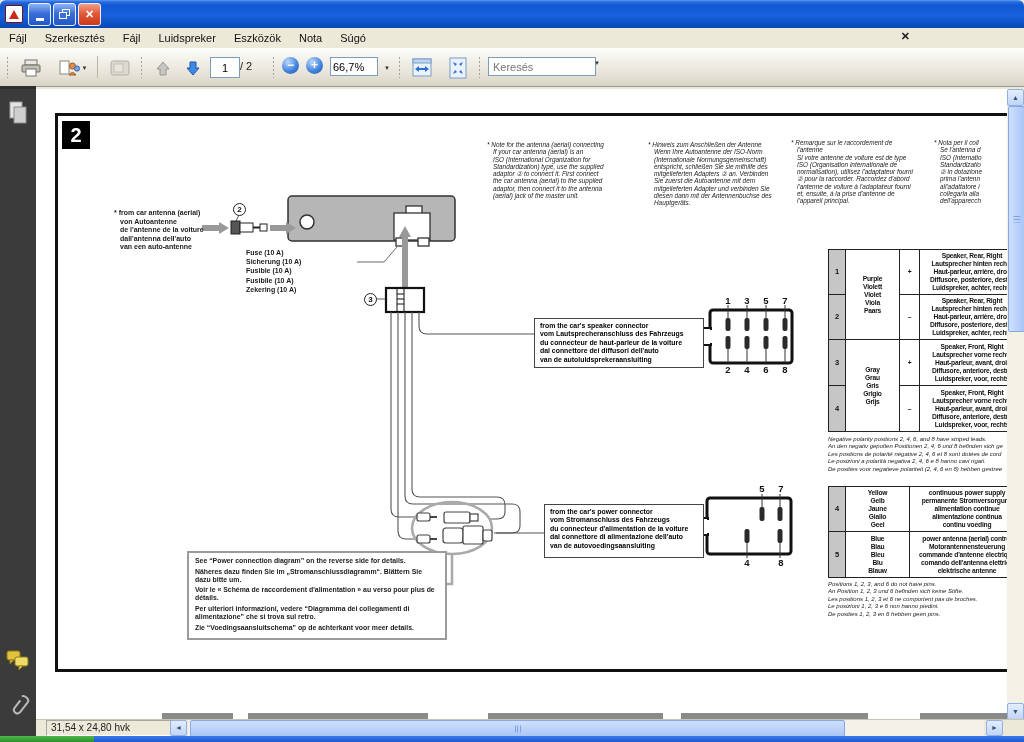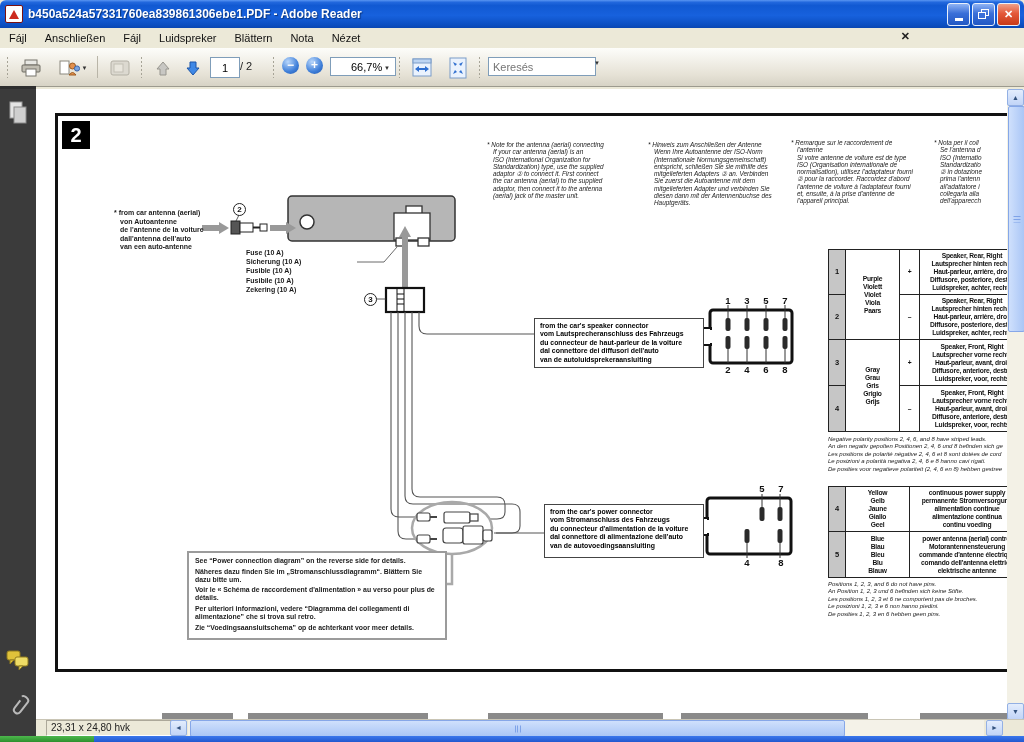--- a/index.html
+++ b/index.html
@@ -83,45 +83,44 @@
   #taskbar{position:absolute;left:0;top:736px;width:1024px;height:6px;background:linear-gradient(180deg,#3a77ec,#2158cf);}
   #startsliver{position:absolute;left:0;top:736px;width:94px;height:6px;background:linear-gradient(180deg,#4db84d,#2d8f2d);}
 </style>
 </head>
 <body>
 
 <div id="app">
 
   <div id="titlebar">
     <span class="appicon"></span>
-    <span id="titletext">b450a524a57331760ea839861306ebe1.PDF - Adobe Reader</span>
     <div class="winbtns">
       <div class="tbtn blue">
           <div class="glyph-min"></div>
         </div>
       <div class="tbtn blue">
         <svg width="11" height="10">
             <rect x="3.5" y="0.5" width="7" height="6" fill="none" stroke="#fff"></rect>
             <rect x="0.5" y="3.5" width="7" height="6" fill="#3a6fd8" stroke="#fff"></rect>
           </svg>
       </div>
       <div class="tbtn red">
           <span>✕</span>
         </div>
     </div>
   </div>
 
   <div id="menubar">
     <span class="menuitem">Fájl</span>
-    <span class="menuitem">Anschließen</span>
+    <span class="menuitem">Szerkesztés</span>
     <span class="menuitem">Fájl</span>
     <span class="menuitem">Luidspreker</span>
-    <span class="menuitem">Blättern</span>
+    <span class="menuitem">Eszközök</span>
     <span class="menuitem">Nota</span>
-    <span class="menuitem">Nézet</span>
+    <span class="menuitem">Súgó</span>
     <span id="menuclose">✕</span>
   </div>
 
   <div id="toolbar">
     <div class="grip" style="left:6px"></div>
     <div class="tool toolbtn" style="left:14px;top:5px;width:32px;height:28px">
       <svg width="22" height="18">
         <rect x="5" y="1" width="12" height="5" fill="#e8e8e4" stroke="#77756d"></rect>
         <rect x="2" y="6" width="18" height="7" rx="1" fill="#c0bdb2" stroke="#6d6b63"></rect>
         <rect x="6" y="10" width="10" height="7" fill="#fff" stroke="#77756d"></rect>
@@ -156,21 +155,21 @@
     </div>
     <input class="pgbox tool" style="left: 210px; top: 9px; width: 24px; text-align: center;" value="1">
     <span class="tool" style="left:240px;top:12px;font-size:11px;color:#222">/ 2</span>
     <div class="grip" style="left:272px"></div>
     <div class="circlebtn tool" style="left:282px;top:9px">
         <span>−</span>
       </div>
     <div class="circlebtn tool" style="left:306px;top:9px">
         <span>+</span>
       </div>
-    <div class="combo tool" style="left:330px;top:9px;width:44px;padding-left:20px;justify-content:flex-start">66,7%</div>
+    <div class="combo tool" style="left:330px;top:9px;width:44px;padding-left:2px;justify-content:flex-start">66,7%</div>
     <div class="tool toolbtn" style="left:378px;top:9px;width:14px;height:19px">
         <span class="dd">▼</span>
       </div>
     <div class="grip" style="left:398px"></div>
     <div class="tool toolbtn" style="left:406px;top:5px;width:30px;height:28px">
       <svg width="24" height="22">
         <rect x="3" y="2" width="18" height="17" fill="#eaf2fd" stroke="#7a9cc8"></rect>
         <rect x="3" y="2" width="18" height="4" fill="#bcd4f2" stroke="#7a9cc8"></rect>
         <path d="M5,12 l4,-3 v6 Z M19,12 l-4,-3 v6 Z" fill="#2f6fd0"></path>
           <rect x="8" y="11" width="8" height="2" fill="#2f6fd0"></rect>
@@ -509,21 +508,21 @@
 De posities 1, 2, 3 en 6 hebben geen pins.</div>
    </div>
   </div>
 
   <div id="vscroll"></div>
   <div class="sbtn" style="left:1007px;top:89px;width:15px;height:15px"><span>▲</span></div>
   <div id="vthumb"></div>
   <div class="sbtn" style="left:1007px;top:703px;width:15px;height:15px"><span>▼</span></div>
 
   <div id="statusbar"></div>
-  <div id="sizpanel">23,31 x 24,80 hvk</div>
+  <div id="sizpanel">31,54 x 24,80 hvk</div>
   <div id="htrack"></div>
   <div class="sbtn" style="left:170px;top:720px;width:15px;height:14px;line-height:14px"><span>◄</span></div>
   <div id="hthumb"></div>
   <div class="sbtn" style="left:986px;top:720px;width:15px;height:14px;line-height:14px"><span>►</span></div>
 
   <div id="taskbar"></div>
   <div id="startsliver"></div>
 
 </div>
 

